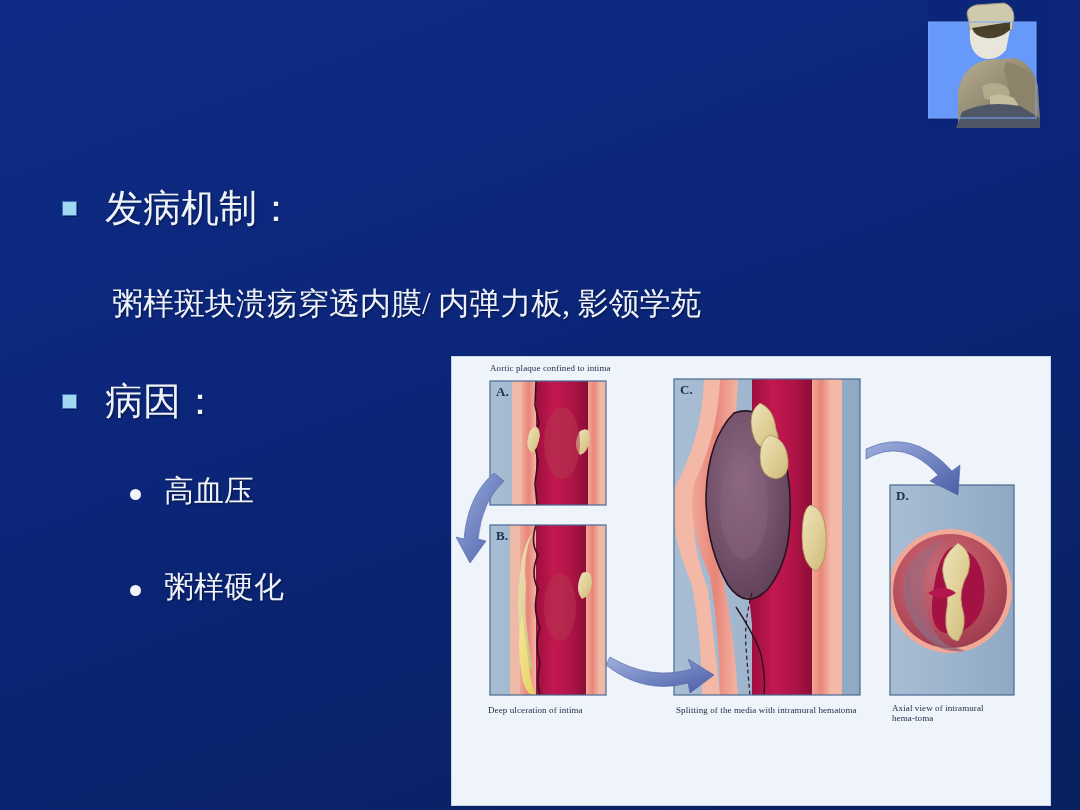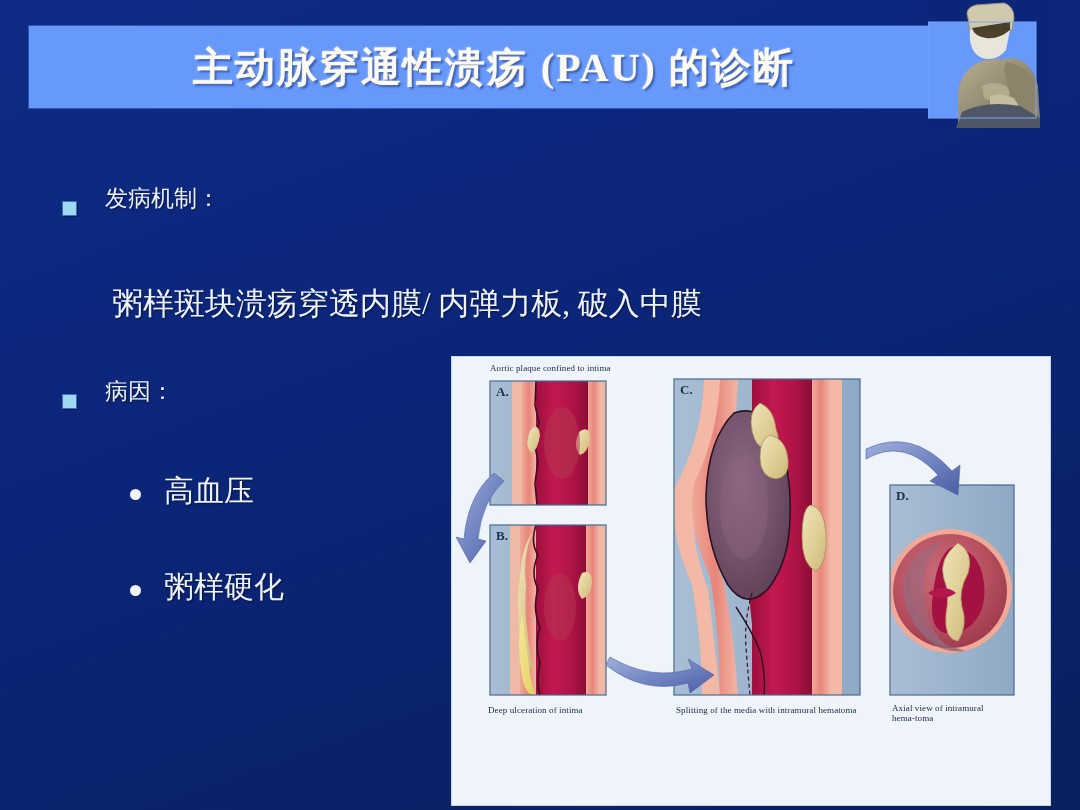--- a/index.html
+++ b/index.html
@@ -38,21 +38,21 @@
   .surgeon svg{display:block;}
 
   
   .bullet-row{position:absolute;display:flex;align-items:flex-start;}
   .sq-bullet{
     width:13px;height:13px;background:#9fd8f2;
     border:1px solid #3f6fbb;margin-top:16px;flex:0 0 auto;
     box-shadow:1px 1px 0 rgba(0,0,0,.35);
   }
   .btxt{
-    color:#eef2fb;font-size:23px;line-height:1.25;margin-left:28px;
+    color:#eef2fb;font-size:38px;line-height:1.25;margin-left:28px;
     text-shadow:1px 1px 2px rgba(0,0,0,.45);white-space:nowrap;
   }
   .plain-line{
     position:absolute;color:#eef2fb;font-size:31px;
     text-shadow:1px 1px 2px rgba(0,0,0,.45);white-space:nowrap;
   }
   .dot-row{position:absolute;display:flex;align-items:flex-start;}
   .dot-bullet{
     width:11px;height:11px;border-radius:50%;background:#f2f5fb;
     margin-top:17px;flex:0 0 auto;
@@ -83,23 +83,20 @@
     font-family:"Liberation Sans","DejaVu Sans",sans-serif;
     font-style:italic;text-shadow:0 1px 2px rgba(0,0,0,.35);
   }
   .wm-icon{margin-right:6px;display:block;}
 </style>
 </head>
 <body>
 
 <div class="slide">
 
-  <div class="title-band">
-    <div class="title-text">主动脉穿通性溃疡 (PAU) 的诊断</div>
-  </div>
 
   <div class="surgeon">
     <svg width="120" height="128" viewBox="0 0 120 128">
       <defs>
         <linearGradient id="gwn" x1="0" y1="0" x2="1" y2="1">
           <stop offset="0%" stop-color="#b8ae92"></stop>
             <stop offset="100%" stop-color="#6e6854"></stop>
         </linearGradient>
       </defs>
       <rect x="0" y="0" width="120" height="128" fill="#0b2578"></rect>
@@ -122,21 +119,21 @@
 
       <rect x="0" y="22" width="108" height="96" fill="none" stroke="#7aa6fb" stroke-width="1"></rect>
     </svg>
   </div>
 
   <div class="bullet-row" style="left:62px;top:185px;">
     <span class="sq-bullet"></span>
     <span class="btxt">发病机制：</span>
   </div>
 
-  <div class="plain-line" style="left:112px;top:283px;">粥样斑块溃疡穿透内膜/  内弹力板, 破入中膜</div>
+  <div class="plain-line" style="left:112px;top:283px;">粥样斑块溃疡穿透内膜/  内弹力板, 影领学苑</div>
 
   <div class="bullet-row" style="left:62px;top:378px;">
     <span class="sq-bullet"></span>
     <span class="btxt">病因：</span>
   </div>
 
   <div class="dot-row" style="left:130px;top:472px;">
     <span class="dot-bullet"></span>
     <span class="dtxt">高血压</span>
   </div>

